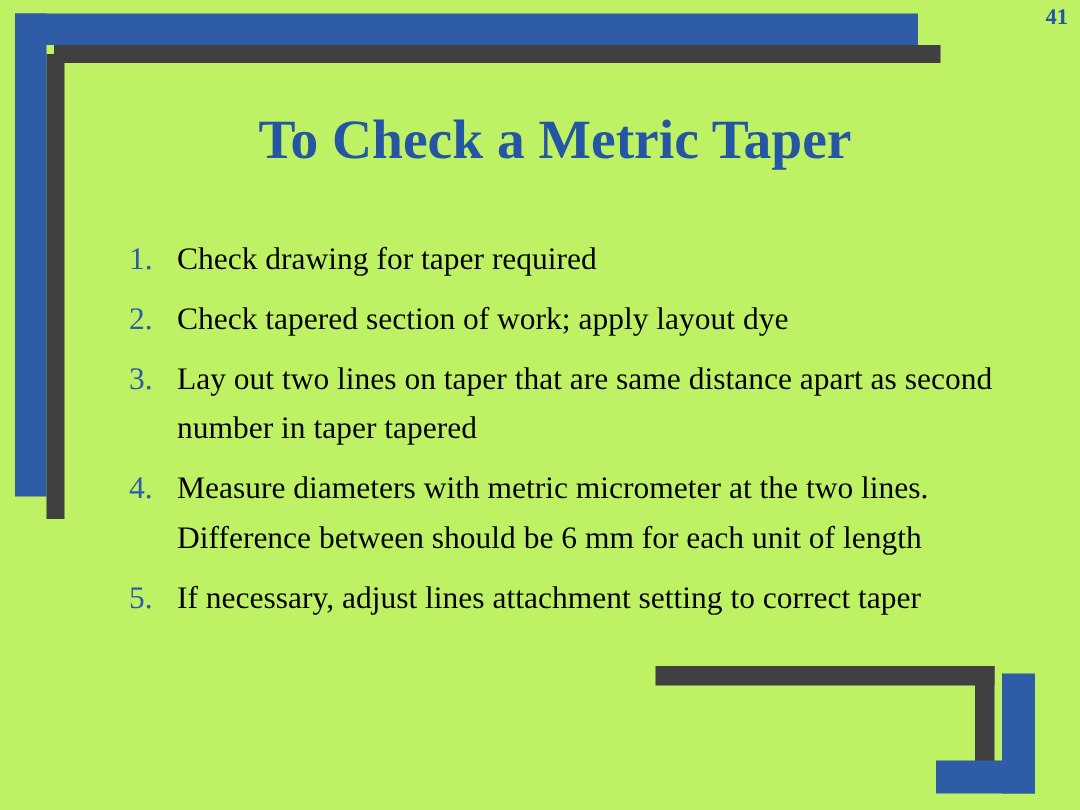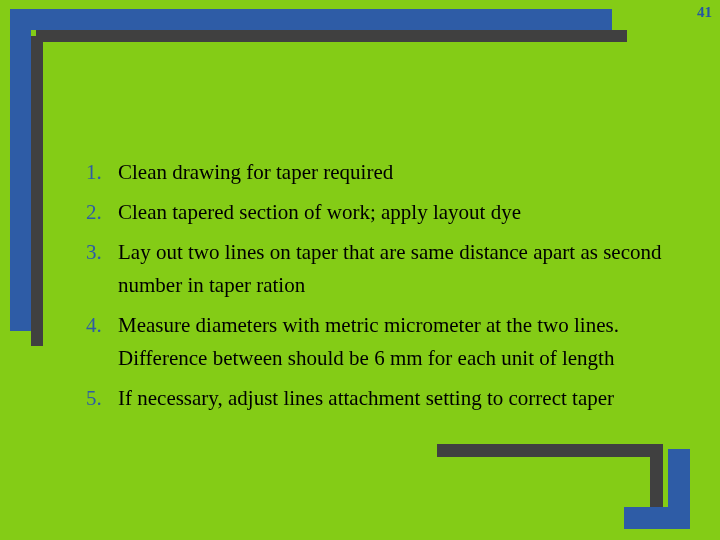--- a/index.html
+++ b/index.html
@@ -4,21 +4,21 @@
 <style>
   html, body {
     margin: 0;
     padding: 0;
     background: #888;
   }
   .slide {
     position: relative;
     width: 720px;
     height: 540px;
-    background: #84cc16;
+    background: #bef264;
     overflow: hidden;
     font-family: "Liberation Serif", "DejaVu Serif", serif;
   }
   
   .bar { position: absolute; }
   .bar-blue   { background: #2e5ca6; }
   .bar-shadow { background: #404040; }
 
   .top-blue      { left: 10px;  top: 9px;   width: 602px; height: 21px; }
   .top-shadow    { left: 36px;  top: 30px;  width: 591px; height: 12px; }
@@ -82,36 +82,37 @@
   <div class="bar bar-shadow top-shadow"></div>
   <div class="bar bar-blue left-blue"></div>
   <div class="bar bar-shadow left-shadow"></div>
   <div class="bar bar-shadow br-shadow-h"></div>
   <div class="bar bar-shadow br-shadow-v"></div>
   <div class="bar bar-blue br-blue-v"></div>
   <div class="bar bar-blue br-blue-h"></div>
 
   <div class="page-number">41</div>
 
+  <h1 class="title">To Check a Metric Taper</h1>
 
   <div class="list">
 
     <div class="item">
       <span class="num">1.</span>
-      <span class="txt">Clean drawing for taper required</span>
+      <span class="txt">Check drawing for taper required</span>
     </div>
 
     <div class="item">
       <span class="num">2.</span>
-      <span class="txt">Clean tapered section of work; apply layout dye</span>
+      <span class="txt">Check tapered section of work; apply layout dye</span>
     </div>
 
     <div class="item">
       <span class="num">3.</span>
-      <span class="txt">Lay out two lines on taper that are same distance apart as second number in taper ration</span>
+      <span class="txt">Lay out two lines on taper that are same distance apart as second number in taper tapered</span>
     </div>
 
     <div class="item">
       <span class="num">4.</span>
       <span class="txt">Measure diameters with metric micrometer at the two lines.  Difference between should be 6 mm for each unit of length</span>
     </div>
 
     <div class="item">
       <span class="num">5.</span>
       <span class="txt">If necessary, adjust lines attachment setting to correct taper</span>

